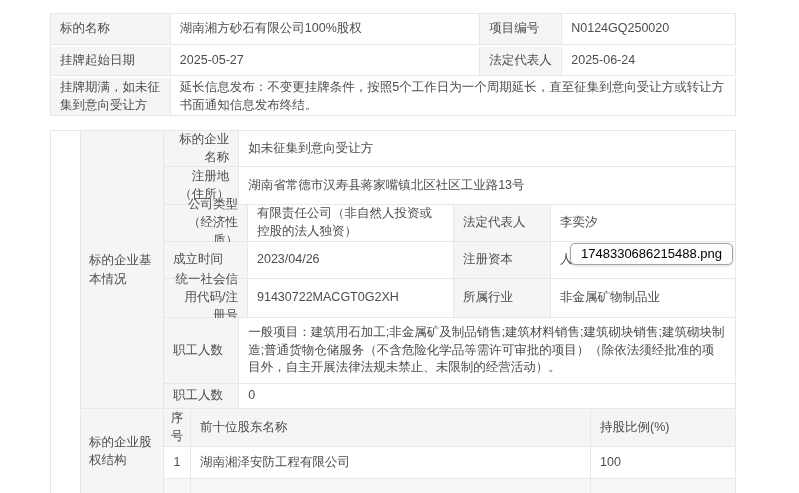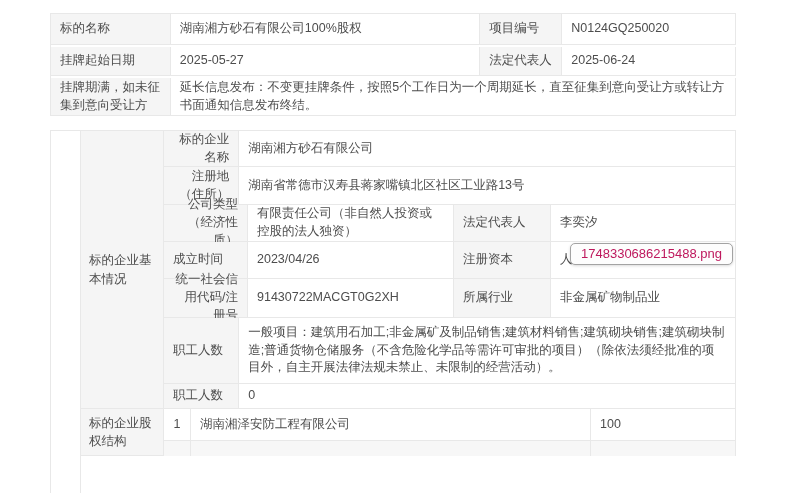--- a/index.html
+++ b/index.html
@@ -59,21 +59,21 @@
   .h36{height:36px;}.h38{height:38px;}.h37{height:37px;}.h39{height:39px;}.h66{height:66px;}
   .h25{height:25px;}.h32{height:32px;}.h15{height:15px;}
   .ci{width:27px;justify-content:center;}
   .cn{width:400px;}
   .cp{width:145px;}
   .partial{background:#f7f7f7;border-bottom:none;}
   
   #tooltip{
     position:absolute;left:570px;top:243px;z-index:20;
     background:#fdfdfd;border:1px solid #a3a3a3;border-radius:5px;
-    padding:2px 10px 3px 10px;font-size:13px;color:#be185d;
+    padding:2px 10px 3px 10px;font-size:13px;color:#000000;
     box-shadow:0 1px 3px rgba(0,0,0,0.15);white-space:nowrap;
   }
 </style>
 </head>
 <body>
 
 <div class="tbl" id="listing">
   <div class="row r1">
     <div class="cell lab c1">标的名称</div>
     <div class="cell c2">湖南湘方砂石有限公司100%股权</div>
@@ -94,21 +94,21 @@
 
 <div class="tbl" id="company">
   <div class="spacer-col"></div>
   <div class="bands">
 
     <div class="band">
       <div class="section-cell">标的企业基本情况</div>
       <div class="band-rows">
         <div class="row h36">
           <div class="cell lab cl">标的企业名称</div>
-          <div class="cell cvfull">湖南湘方砂石有限公司</div>
+          <div class="cell cvfull">如未征集到意向受让方</div>
         </div>
         <div class="row h38">
           <div class="cell lab cl">注册地（住所）</div>
           <div class="cell cvfull">湖南省常德市汉寿县蒋家嘴镇北区社区工业路13号</div>
         </div>
         <div class="row h37">
           <div class="cell lab cl">公司类型（经济性质）</div>
           <div class="cell cv1">有限责任公司（非自然人投资或控股的法人独资）</div>
           <div class="cell lab cl2">法定代表人</div>
           <div class="cell cv2">李奕汐</div>
@@ -132,20 +132,25 @@
         <div class="row h25">
           <div class="cell lab cl">职工人数</div>
           <div class="cell cvfull">0</div>
         </div>
       </div>
     </div>
 
     <div class="band">
       <div class="section-cell">标的企业股权结构</div>
       <div class="band-rows">
+        <div class="row h38">
+          <div class="cell lab ci">序号</div>
+          <div class="cell lab cn">前十位股东名称</div>
+          <div class="cell lab cp">持股比例(%)</div>
+        </div>
         <div class="row h32">
           <div class="cell ci">1</div>
           <div class="cell cn">湖南湘泽安防工程有限公司</div>
           <div class="cell cp">100</div>
         </div>
         <div class="row h15">
           <div class="cell ci partial"></div>
           <div class="cell cn partial"></div>
           <div class="cell cp partial"></div>
         </div>

